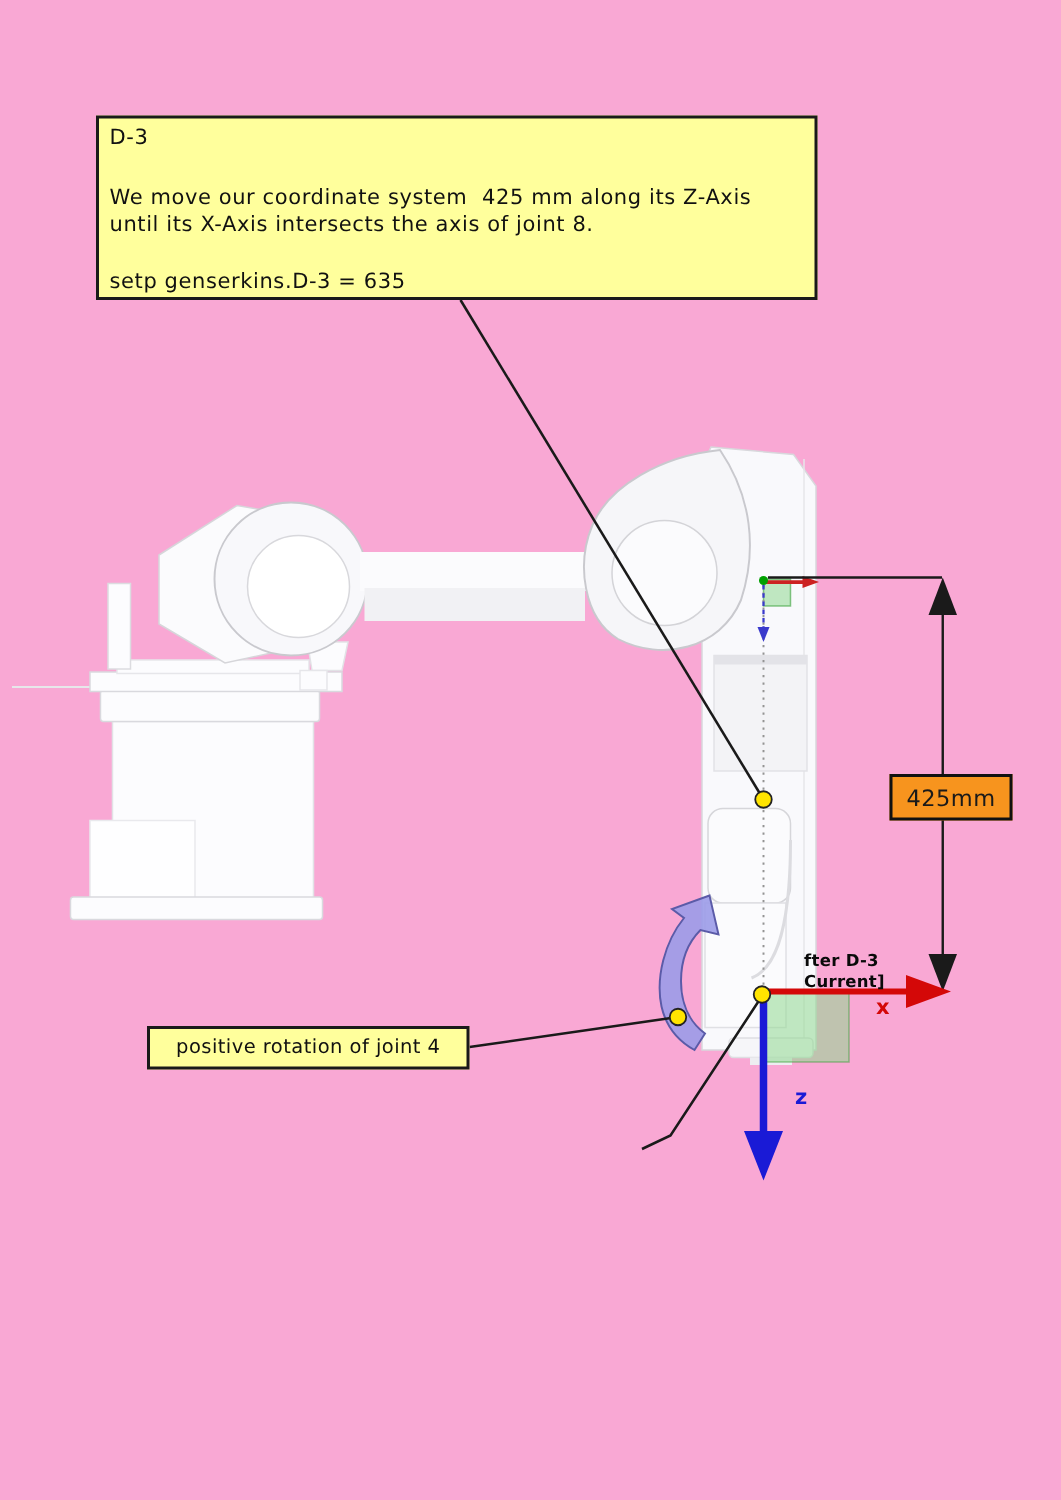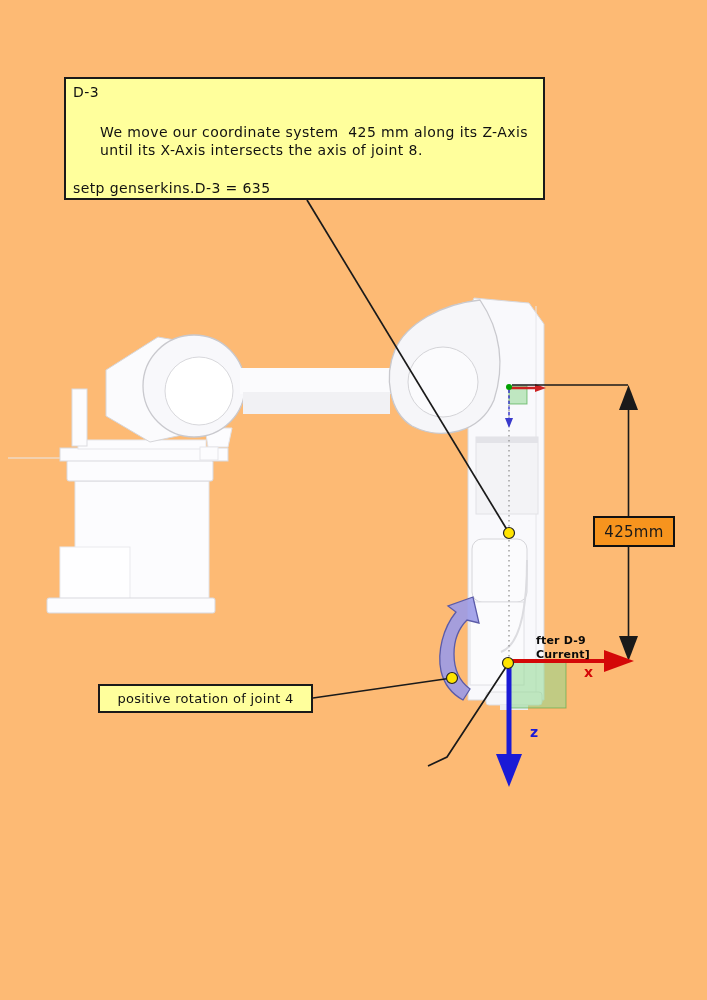--- a/index.html
+++ b/index.html
@@ -1,23 +1,23 @@
 <!DOCTYPE html>
 <html><head>
 <meta charset="utf-8">
 <style>
   html,body{margin:0;padding:0;background:#ffffff;}
-  #stage{position:relative;width:707px;height:1000px;background:#fdba74;overflow:hidden;
+  #stage{position:relative;width:707px;height:1000px;background:#f9a8d4;overflow:hidden;
          font-family:"DejaVu Sans","Liberation Sans",sans-serif;color:#111;}
   #robot-svg{position:absolute;left:0;top:0;}
   .callout{position:absolute;left:64px;top:77px;width:481px;height:123px;box-sizing:border-box;
            background:#FFFF9C;border:2px solid #1a1a1a;padding:4px 7px;
            font-size:14px;line-height:18px;letter-spacing:0.4px;color:#111;}
   .callout-title{margin-bottom:22px;}
-  .callout-line{white-space:pre;margin-left:27px;}
+  .callout-line{white-space:pre;}
   .callout-cmd{margin-top:20px;white-space:pre;}
   .tag{position:absolute;box-sizing:border-box;background:#FFFF9C;border:2px solid #1a1a1a;
        display:flex;align-items:center;justify-content:center;font-size:13px;letter-spacing:0.3px;
        white-space:nowrap;}
   #tag-rotation{left:98px;top:684px;width:215px;height:29px;}
   #tag-axis{left:313px;top:752px;width:115px;height:29px;}
   .dim{position:absolute;left:593px;top:516px;width:82px;height:31px;box-sizing:border-box;
        background:#F7941E;border:2px solid #111;display:flex;align-items:center;justify-content:center;
        font-size:15px;letter-spacing:0.3px;color:#1a1a1a;}
   .frame-note{position:absolute;left:536px;top:634px;font-size:11px;line-height:14px;
@@ -123,20 +123,20 @@
     <div class="callout-line">We move our coordinate system  425 mm along its Z-Axis</div>
     <div class="callout-line">until its X-Axis intersects the axis of joint 8.</div>
     <div class="callout-cmd">setp genserkins.D-3 = 635</div>
   </div>
 
   <div class="tag" id="tag-rotation">positive rotation of joint 4</div>
 
   <div class="dim">425mm</div>
 
   <div class="frame-note">
-    <div>fter D-9</div>
+    <div>fter D-3</div>
     <div>Current]</div>
   </div>
 
   <div class="axis-label" id="x-label">x</div>
   <div class="axis-label" id="z-label">z</div>
 
 </div>
 
 </body></html>

